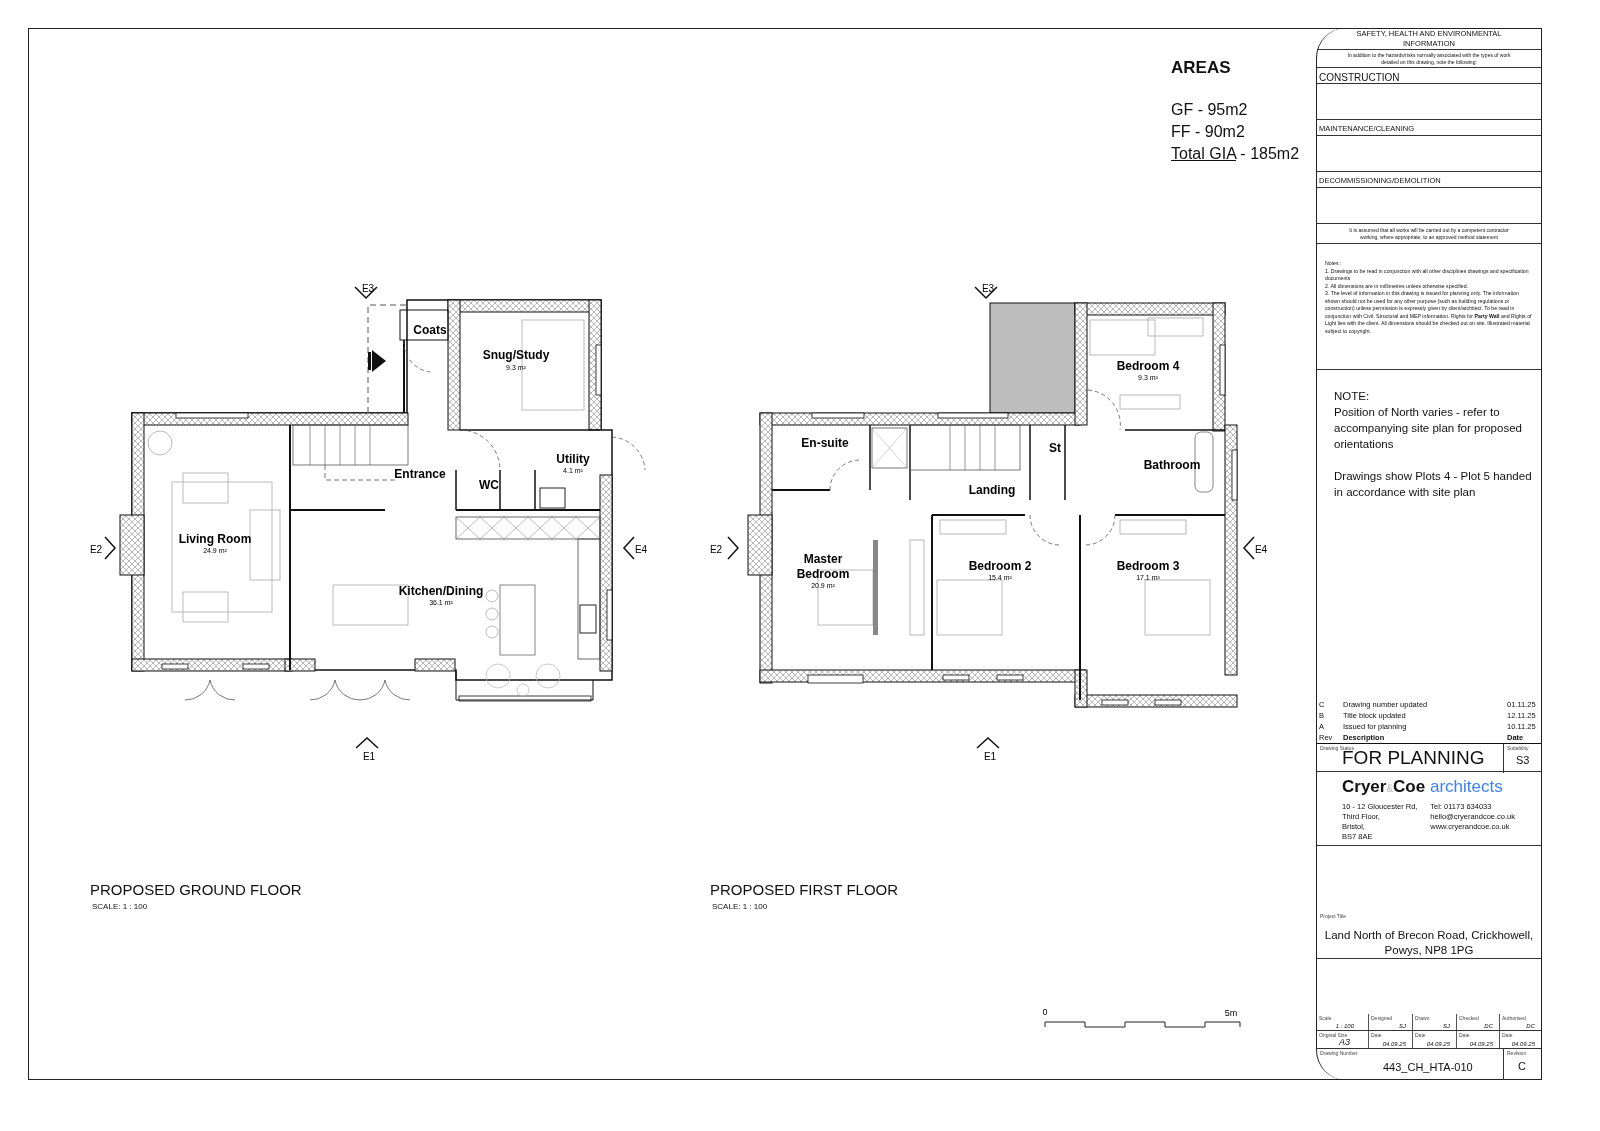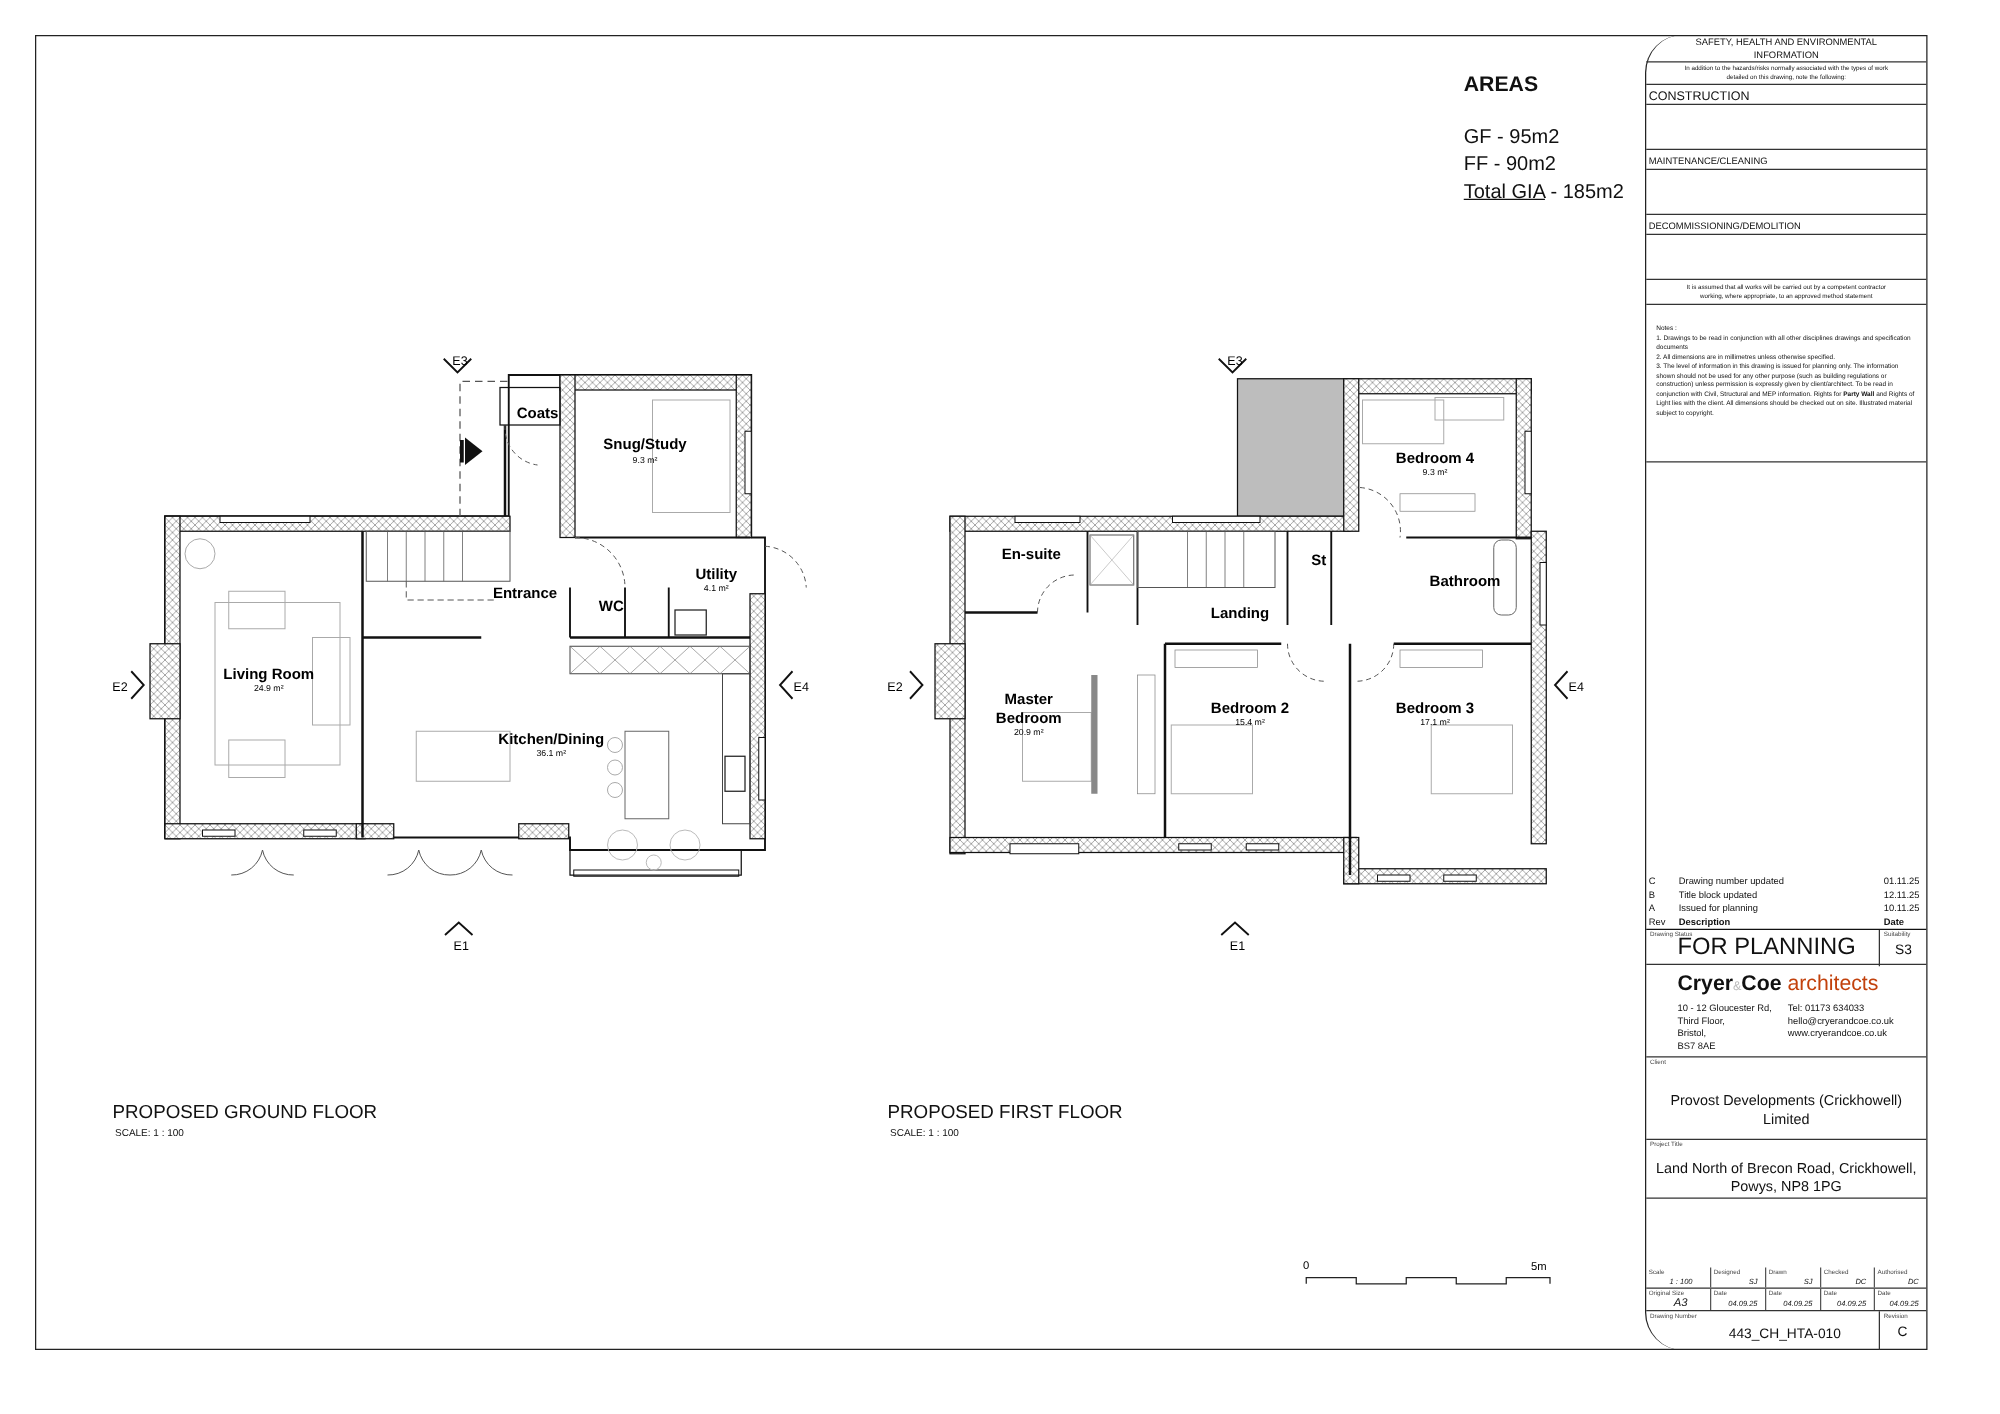--- a/index.html
+++ b/index.html
@@ -265,20 +265,25 @@
       <div>working, where appropriate, to an approved method statement</div>
   </div>
 
   <div class="row" style="top:216px;height:126px;font-size:5.2px;line-height:7.5px;padding:16px 8px 0 8px">
     <div>Notes :</div>
     <div>1. Drawings to be read in conjunction with all other disciplines drawings and specification documents</div>
     <div>2. All dimensions are in millimetres unless otherwise specified.</div>
     <div><span>3. The level of information in this drawing is issued for planning only. The information shown should not be used for any other purpose (such as building regulations or construction) unless permission is expressly given by client/architect. To be read in conjunction with Civil, Structural and MEP information. Rights for</span> <b>Party Wall</b> <span>and Rights of Light lies with the client. All dimensions should be checked out on site. Illustrated material subject to copyright.</span></div>
   </div>
 
+  <div style="position:absolute;left:17px;top:360px;width:200px;font-size:11.5px;line-height:16px">
+    <div>NOTE:</div>
+    <div>Position of North varies - refer to accompanying site plan for proposed orientations</div>
+    <div style="margin-top:16px">Drawings show Plots 4 - Plot 5 handed in accordance with site plan</div>
+  </div>
 
   <div>
     <div class="rev-row" style="top:672px;left:2px">C</div>
     <div class="rev-row" style="top:672px;left:26px">Drawing number updated</div>
     <div class="rev-row" style="top:672px;left:190px">01.11.25</div>
     <div class="rev-row" style="top:683px;left:2px">B</div>
     <div class="rev-row" style="top:683px;left:26px">Title block updated</div>
     <div class="rev-row" style="top:683px;left:190px">12.11.25</div>
     <div class="rev-row" style="top:694px;left:2px">A</div>
     <div class="rev-row" style="top:694px;left:26px">Issued for planning</div>
@@ -292,42 +297,35 @@
     <span class="tiny">Drawing Status</span>
     <div style="position:absolute;left:25px;top:3px;font-size:19px">FOR PLANNING</div>
     <div style="position:absolute;left:186px;top:0;width:38px;height:29px;border-left:1px solid #333;box-sizing:border-box">
       <span class="tiny">Suitability</span>
       <div style="position:absolute;left:12px;top:10px;font-size:11px">S3</div>
     </div>
   </div>
 
   <div class="row" style="top:744px;height:74px">
     <div style="position:absolute;left:25px;top:5px;font-size:17px;white-space:nowrap">
-      <b>Cryer</b><span style="color:#bbb;font-size:10px">&amp;</span><b>Coe</b><span style="color:#c2410c"> architects</span>
+      <b>Cryer</b><span style="color:#bbb;font-size:10px">&amp;</span><b>Coe</b><span style="color:#3b82f6"> architects</span>
     </div>
     <div style="position:absolute;left:25px;top:30px;font-size:7.5px;line-height:10px">
       <div>10 - 12 Gloucester Rd,</div>
       <div>Third Floor,</div>
       <div>Bristol,</div>
       <div>BS7 8AE</div>
     </div>
     <div style="position:absolute;right:26px;top:30px;font-size:7.5px;line-height:10px;">
       <div>Tel: 01173 634033</div>
       <div>hello@cryerandcoe.co.uk</div>
       <div>www.cryerandcoe.co.uk</div>
     </div>
   </div>
 
-  <div class="row center" style="top:818px;height:66px">
-    <span class="tiny">Client</span>
-    <div style="position:absolute;left:0;right:0;top:28px;font-size:11.5px;line-height:15px">
-      <div>Provost Developments (Crickhowell)</div>
-        <div>Limited</div>
-    </div>
-  </div>
   <div class="row center" style="top:884px;height:47px">
     <span class="tiny">Project Title</span>
     <div style="position:absolute;left:0;right:0;top:16px;font-size:11.5px;line-height:15px">
       <div>Land North of Brecon Road, Crickhowell,</div>
         <div>Powys, NP8 1PG</div>
     </div>
   </div>
 
   <div class="row" style="top:986px;height:17px">
     <div class="cell" style="left:0;width:52px">

